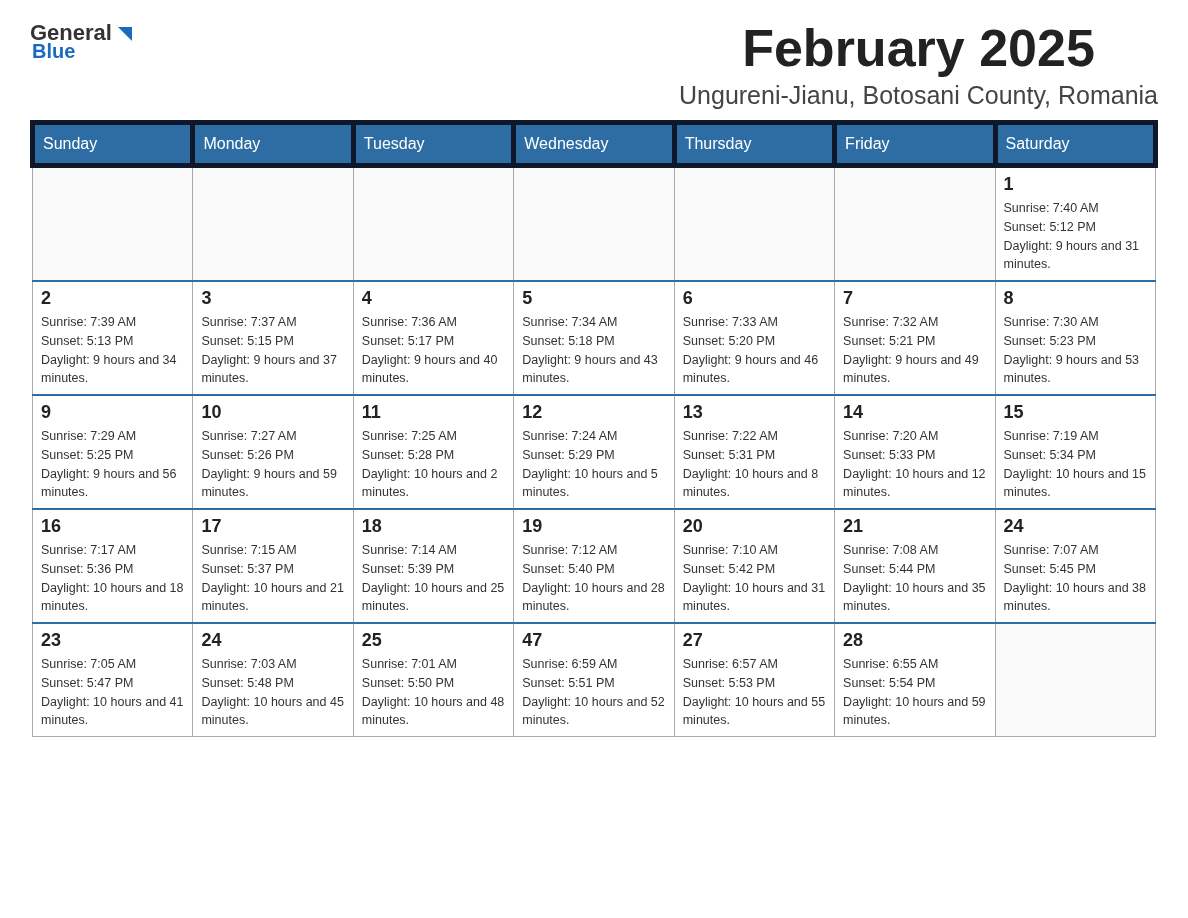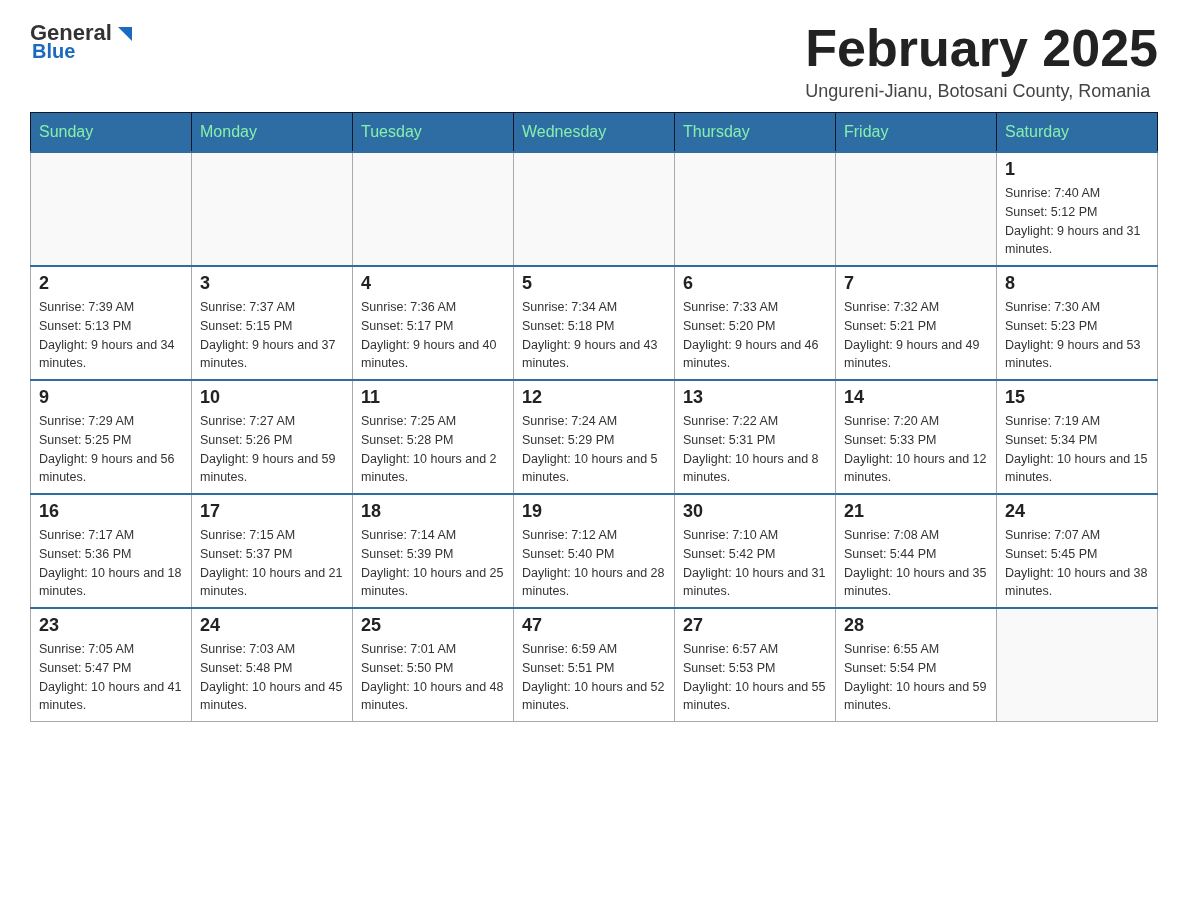--- a/index.html
+++ b/index.html
@@ -20,47 +20,47 @@
       font-size: 22px;
       font-weight: bold;
       color: #333;
     }
     .logo-text-blue {
       font-size: 20px;
       font-weight: bold;
       color: #1a6bbf;
     }
     .title-section {
-      text-align: left;
+      text-align: center;
       margin-left: 17px;
     }
     .month-title {
       font-size: 52px;
       font-weight: bold;
       color: #222;
       line-height: 1.1;
     }
     .location-title {
-      font-size: 18px;
+      font-size: 25px;
       color: #444;
       margin-top: 4px;
     }
     .calendar {
       width: 100%;
       border-collapse: collapse;
       margin-top: 8px;
     }
     .calendar th {
       background-color: #2e6da4;
-      color: #86efac;
+      color: #ffffff;
       padding: 10px 8px;
       font-size: 16px;
       font-weight: normal;
       text-align: left;
-      border: 1px solid #0f172a;
+      border: 5px solid #0f172a;
     }
     .calendar td {
       vertical-align: top;
       border: 1px solid #aaa;
       padding: 6px 8px;
       width: 14.28%;
       min-height: 110px;
       font-size: 13px;
       color: #333;
     }
@@ -207,21 +207,21 @@
         </td>
         <td>
           <span class="day-number">18</span>
           <div class="day-info">Sunrise: 7:14 AM<br>Sunset: 5:39 PM<br>Daylight: 10 hours and 25 minutes.</div>
         </td>
         <td>
           <span class="day-number">19</span>
           <div class="day-info">Sunrise: 7:12 AM<br>Sunset: 5:40 PM<br>Daylight: 10 hours and 28 minutes.</div>
         </td>
         <td>
-          <span class="day-number">30</span>
+          <span class="day-number">20</span>
           <div class="day-info">Sunrise: 7:10 AM<br>Sunset: 5:42 PM<br>Daylight: 10 hours and 31 minutes.</div>
         </td>
         <td>
           <span class="day-number">21</span>
           <div class="day-info">Sunrise: 7:08 AM<br>Sunset: 5:44 PM<br>Daylight: 10 hours and 35 minutes.</div>
         </td>
         <td>
           <span class="day-number">24</span>
           <div class="day-info">Sunrise: 7:07 AM<br>Sunset: 5:45 PM<br>Daylight: 10 hours and 38 minutes.</div>
         </td>

